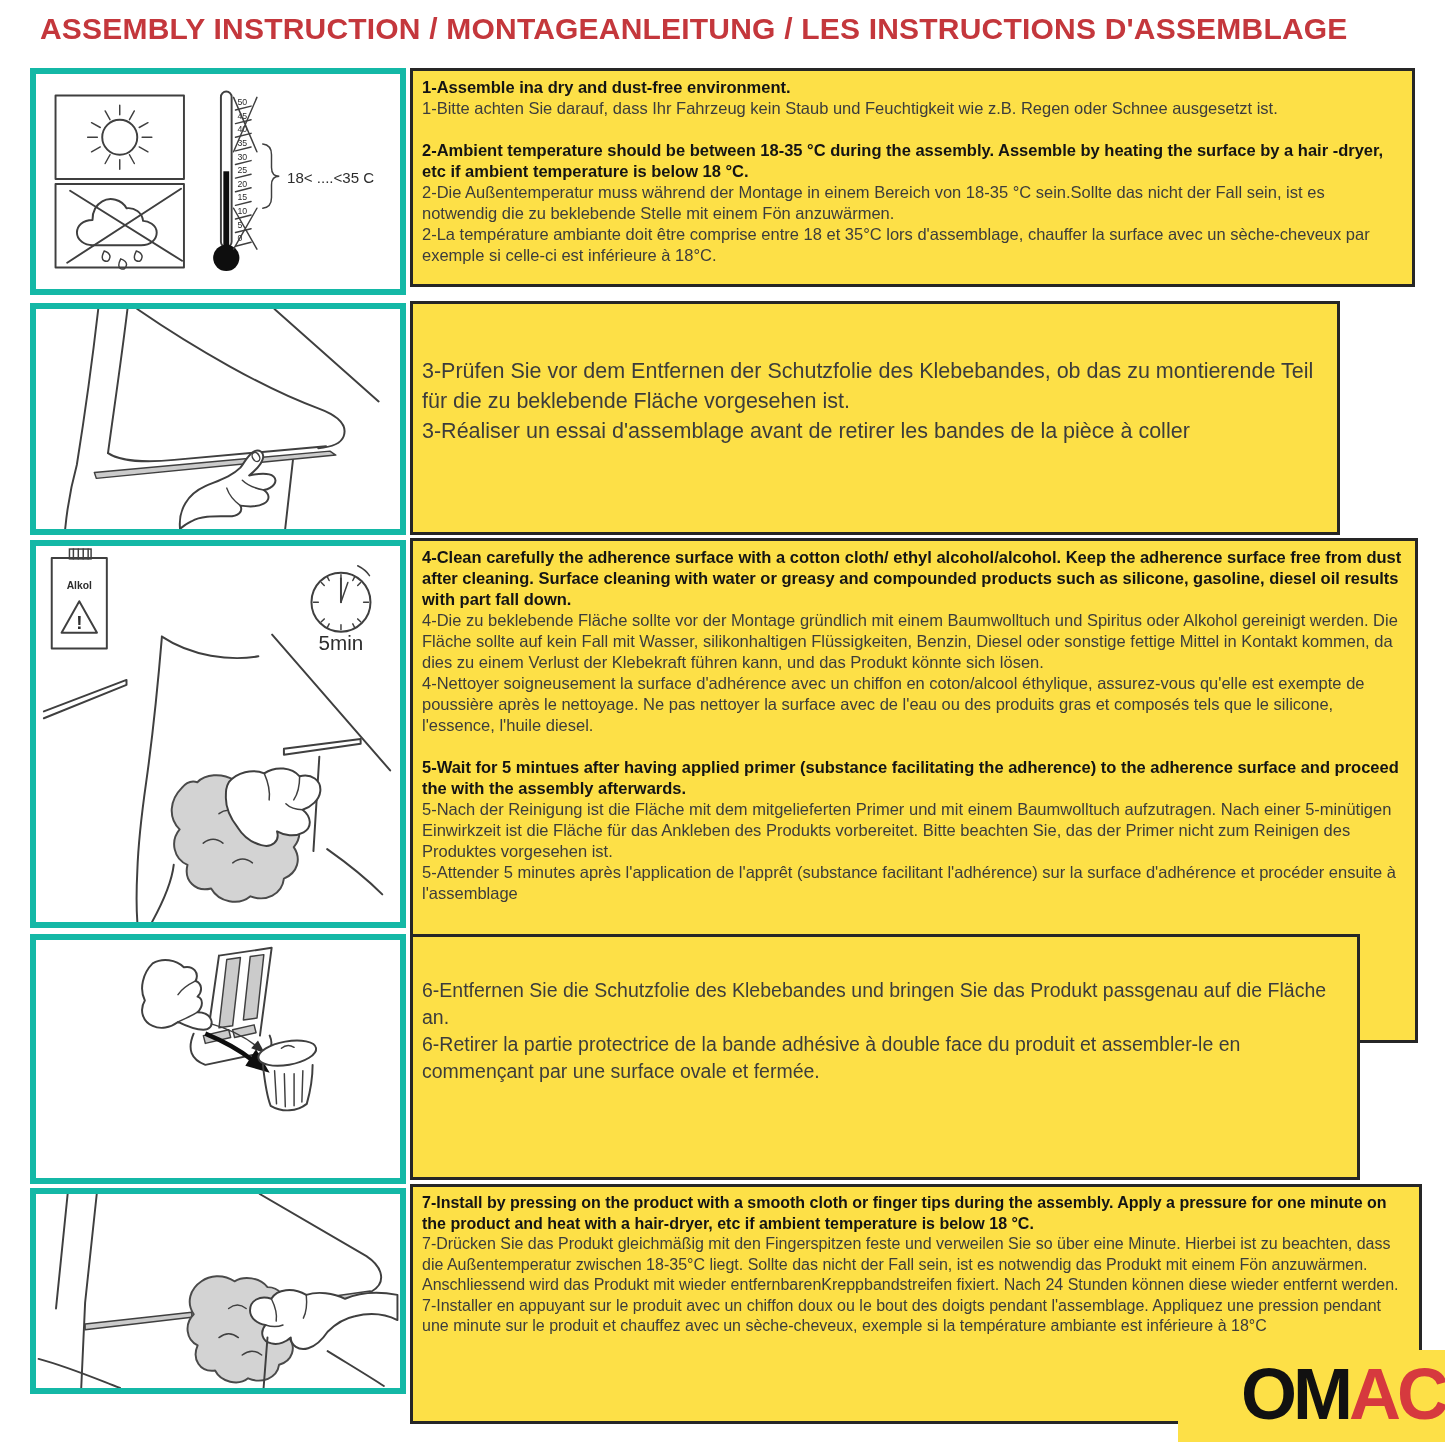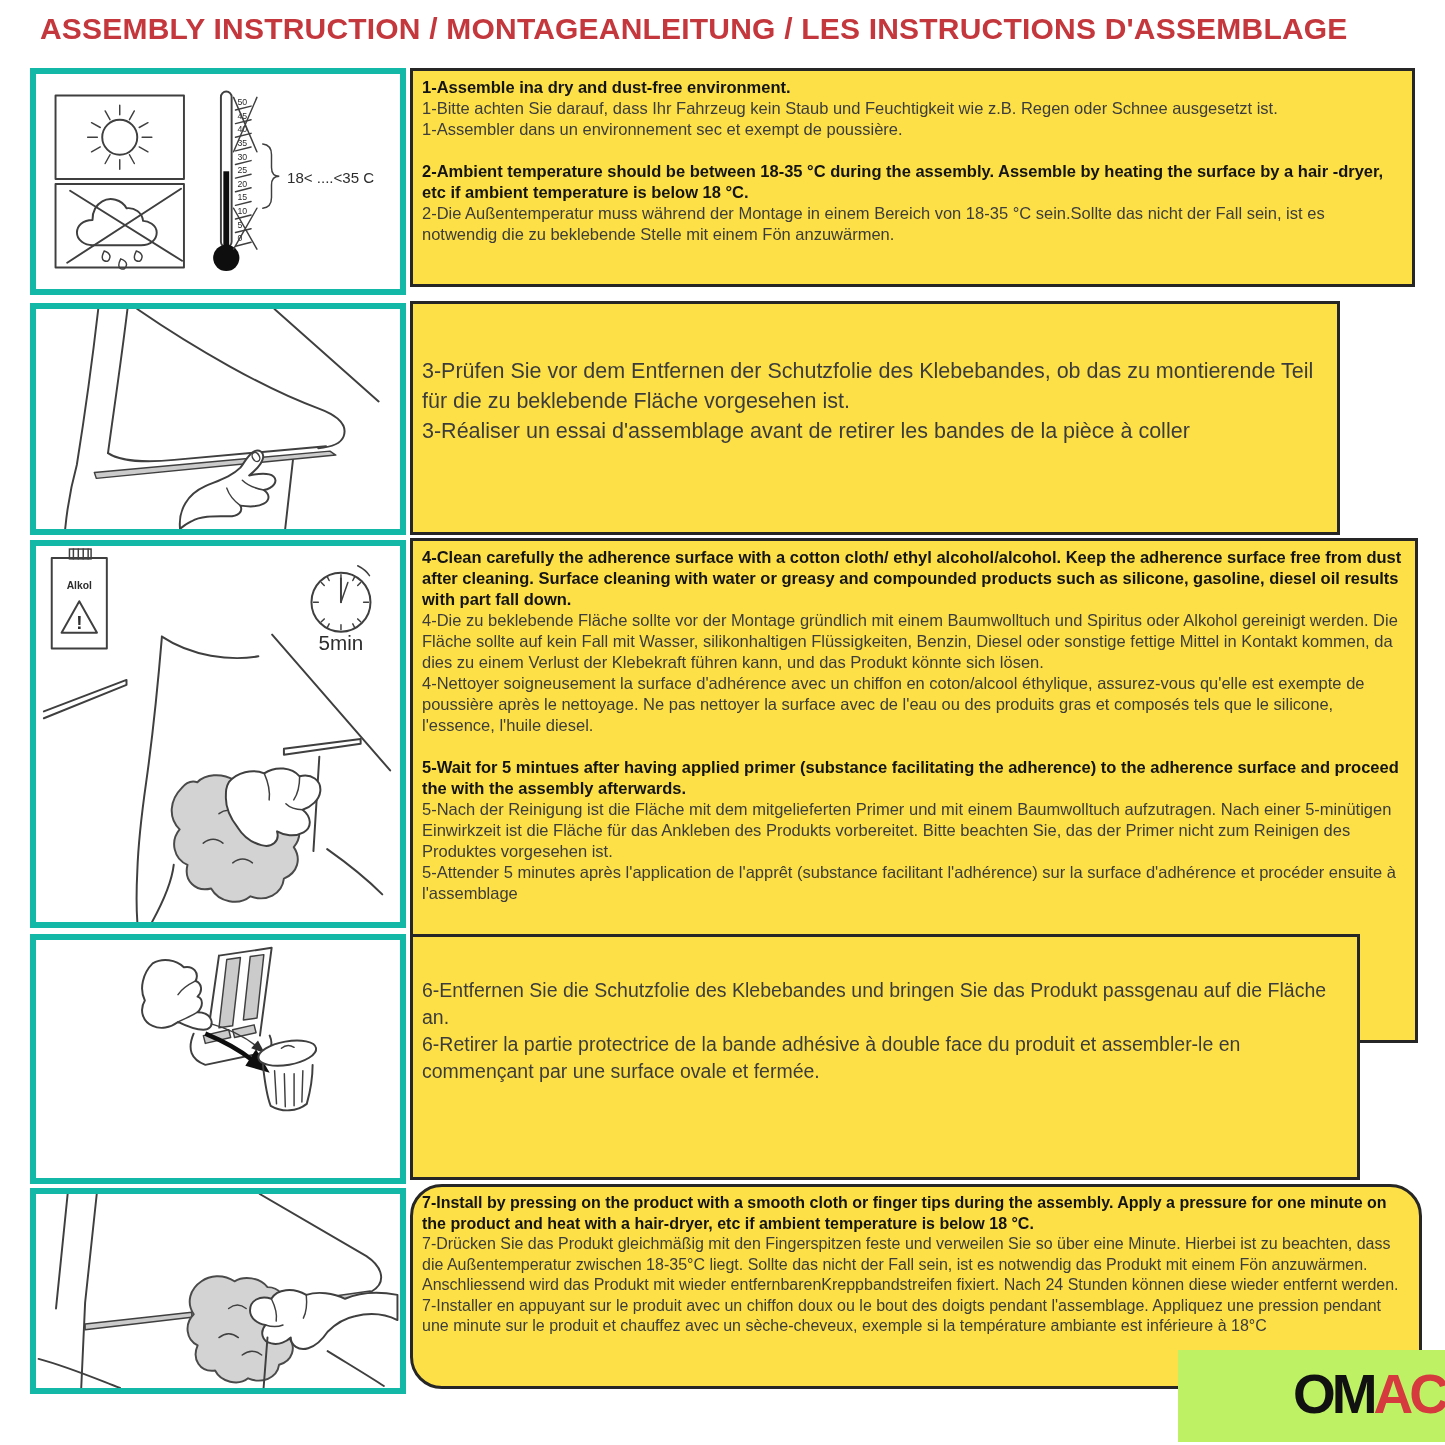--- a/index.html
+++ b/index.html
@@ -13,21 +13,21 @@
   .gap{margin-top:21px;}
   .t-sm{font-size:16.5px;line-height:21px;}
   .t-lg{font-size:21.5px;line-height:30px;}
   .t-md{font-size:19.5px;line-height:27px;}
   .t-xs{font-size:16px;line-height:20.5px;}
   #r2t{padding-top:52px;max-width:930px;}
   #r4t{padding-top:40px;max-width:950px;}
   #r5t{max-width:1035px;}
   #r1t{max-width:1005px;}
   #r3t{max-width:1008px;}
-  .logo{position:absolute;left:1178px;top:1350px;width:267px;height:92px;background:#bef264;font-weight:bold;font-size:55px;letter-spacing:-4px;line-height:88px;text-align:right;white-space:nowrap;}
+  .logo{position:absolute;left:1178px;top:1350px;width:267px;height:92px;background:#fde047;font-weight:bold;font-size:72px;letter-spacing:-4px;line-height:88px;text-align:right;white-space:nowrap;}
   .logo .blk{color:#111;}
   .ln{stroke:#3f3f3f;stroke-width:2;fill:none;stroke-linecap:round;stroke-linejoin:round;}
   .thin{stroke:#3f3f3f;stroke-width:1.5;fill:none;stroke-linecap:round;}
   .fillg{fill:#cbcbcb;stroke:#3f3f3f;stroke-width:1.5;stroke-linejoin:round;}
   .cloth{fill:#d3d3d3;stroke:#4a4a4a;stroke-width:2;stroke-linejoin:round;}
   .hand{fill:#fff;stroke:#3f3f3f;stroke-width:2;stroke-linejoin:round;}
   .dark{fill:#0e0e0e;stroke:none;}
   .svgtxt{font-family:"Liberation Sans",sans-serif;fill:#2d2d2d;}
 </style>
 </head>
@@ -73,23 +73,23 @@
       <path class="thin" d="M201,24 L225,80 M225,24 L201,80 M201,138 L225,180 M225,138 L201,180"></path>
       <path class="thin" d="M231,72 q9,1 9,11 v13 q0,9 8,9 q-8,0 -8,9 v13 q0,10 -9,11"></path>
       <text x="256" y="112" class="svgtxt" font-size="15.5">18&lt; ....&lt;35 C</text>
     </g>
   </svg>
 </div>
 
 <div class="box-right t-sm" id="r1t" style="top:68px;height:219px;">
   <p class="b">1-Assemble ina dry and dust-free environment.</p>
   <p>1-Bitte achten Sie darauf, dass Ihr Fahrzeug kein Staub und Feuchtigkeit wie z.B. Regen oder Schnee ausgesetzt ist.</p>
-  <p>1-Assembler dans un environnement sec et exempt de poussière.</p>
   <p class="b gap">2-Ambient temperature should be between 18-35 °C  during the assembly. Assemble by heating the surface by a hair -dryer, etc if ambient temperature is below 18 °C.</p>
   <p>2-Die Außentemperatur muss während der Montage in einem Bereich von 18-35 °C  sein.Sollte das nicht der Fall sein, ist es notwendig die zu beklebende Stelle mit einem Fön anzuwärmen.</p>
+  <p>2-La température ambiante doit être comprise entre 18 et 35°C lors d'assemblage, chauffer la surface avec un sèche-cheveux par exemple si celle-ci est inférieure à 18°C.</p>
 </div>
 
 <div class="box-left" style="top:303px;height:232px;">
   <svg viewBox="0 0 370 226">
     <path class="ln" d="M62,0 C56,52 48,110 40,160 C34,182 30,205 28,226"></path>
     <path class="ln" d="M92,0 C86,50 78,104 72,148"></path>
     <path class="ln" d="M72,148 C84,156 110,158 140,155 L296,141"></path>
     <path class="ln" d="M102,0 C160,40 235,83 288,102 C310,110 318,120 314,131 C311,139 300,142 288,143"></path>
     <path class="ln" d="M243,0 L350,95"></path>
     <path class="ln" d="M262,155 L254,226"></path>
@@ -207,21 +207,21 @@
       <path class="thin" d="M186,148 q10,-8 20,0 M210,166 q10,-8 20,0 M196,118 q9,-7 18,0"></path>
     </g>
     <g>
       <path class="hand" d="M370,104 C348,100 330,102 316,108 C304,102 288,100 276,104 C262,96 246,98 240,108 C228,104 218,110 218,120 C218,128 226,134 234,135 C228,142 230,152 240,154 C248,156 256,152 260,148 C260,156 268,162 278,159 C288,156 294,148 298,142 C306,134 316,128 326,126 C342,122 358,124 370,130 Z"></path>
       <path class="thin" d="M240,108 C244,116 246,124 245,131 M276,104 C277,114 276,122 273,128 M234,135 C240,137 247,137 252,135"></path>
     </g>
     <path class="ln" d="M236,148 L232,200 M298,162 C324,178 344,190 356,198"></path>
   </svg>
 </div>
 
-<div class="box-right t-xs" id="r5t" style="top:1184px;height:205px;border-radius:32px;">
+<div class="box-right t-xs" id="r5t" style="top:1184px;height:240px;">
   <p class="b">7-Install by pressing on the product with a smooth cloth or finger tips during the assembly. Apply a pressure for one minute on the product and heat with a hair-dryer, etc if ambient temperature is below 18 °C.</p>
   <p>7-Drücken Sie das Produkt gleichmäßig mit den Fingerspitzen feste und verweilen Sie so über eine Minute. Hierbei ist zu beachten, dass die Außentemperatur zwischen 18-35°C liegt. Sollte das nicht der Fall sein, ist es notwendig das Produkt mit einem Fön anzuwärmen. Anschliessend wird das Produkt mit wieder entfernbarenKreppbandstreifen fixiert. Nach 24 Stunden können diese wieder entfernt werden.</p>
   <p>7-Installer en appuyant sur le produit avec un chiffon doux ou le bout des doigts pendant l'assemblage. Appliquez une pression pendant une minute sur le produit et chauffez avec un sèche-cheveux, exemple si la température ambiante est inférieure à 18°C</p>
 </div>
 
 <div class="logo">
   <span class="blk">OM</span><span style="color:#d6393e;">AC</span>
 </div>
 
 </body></html>

